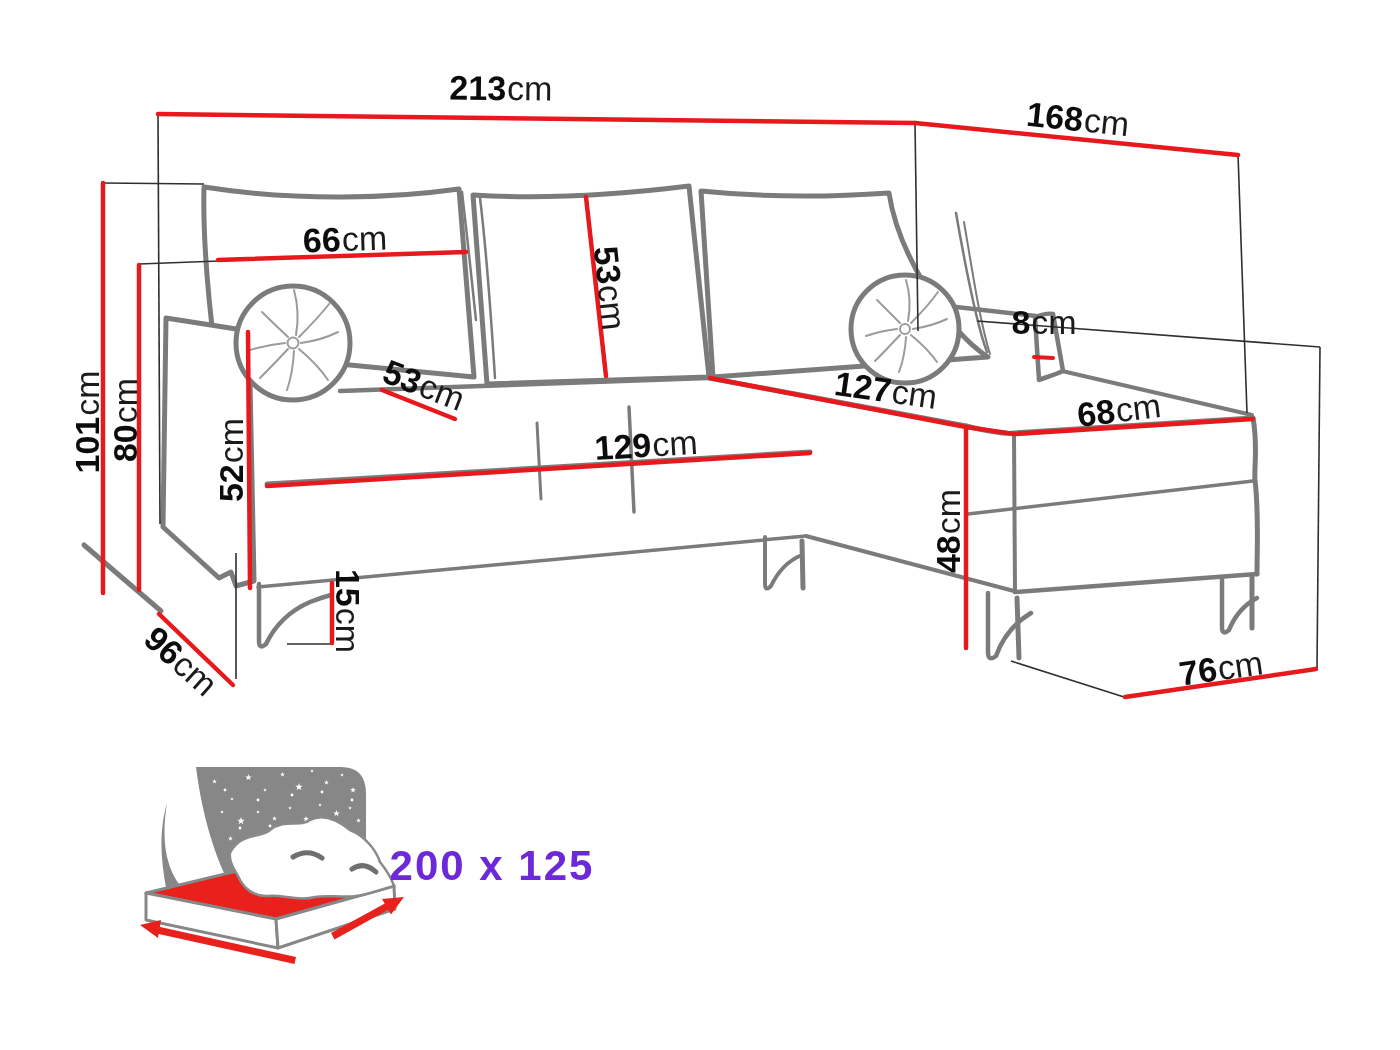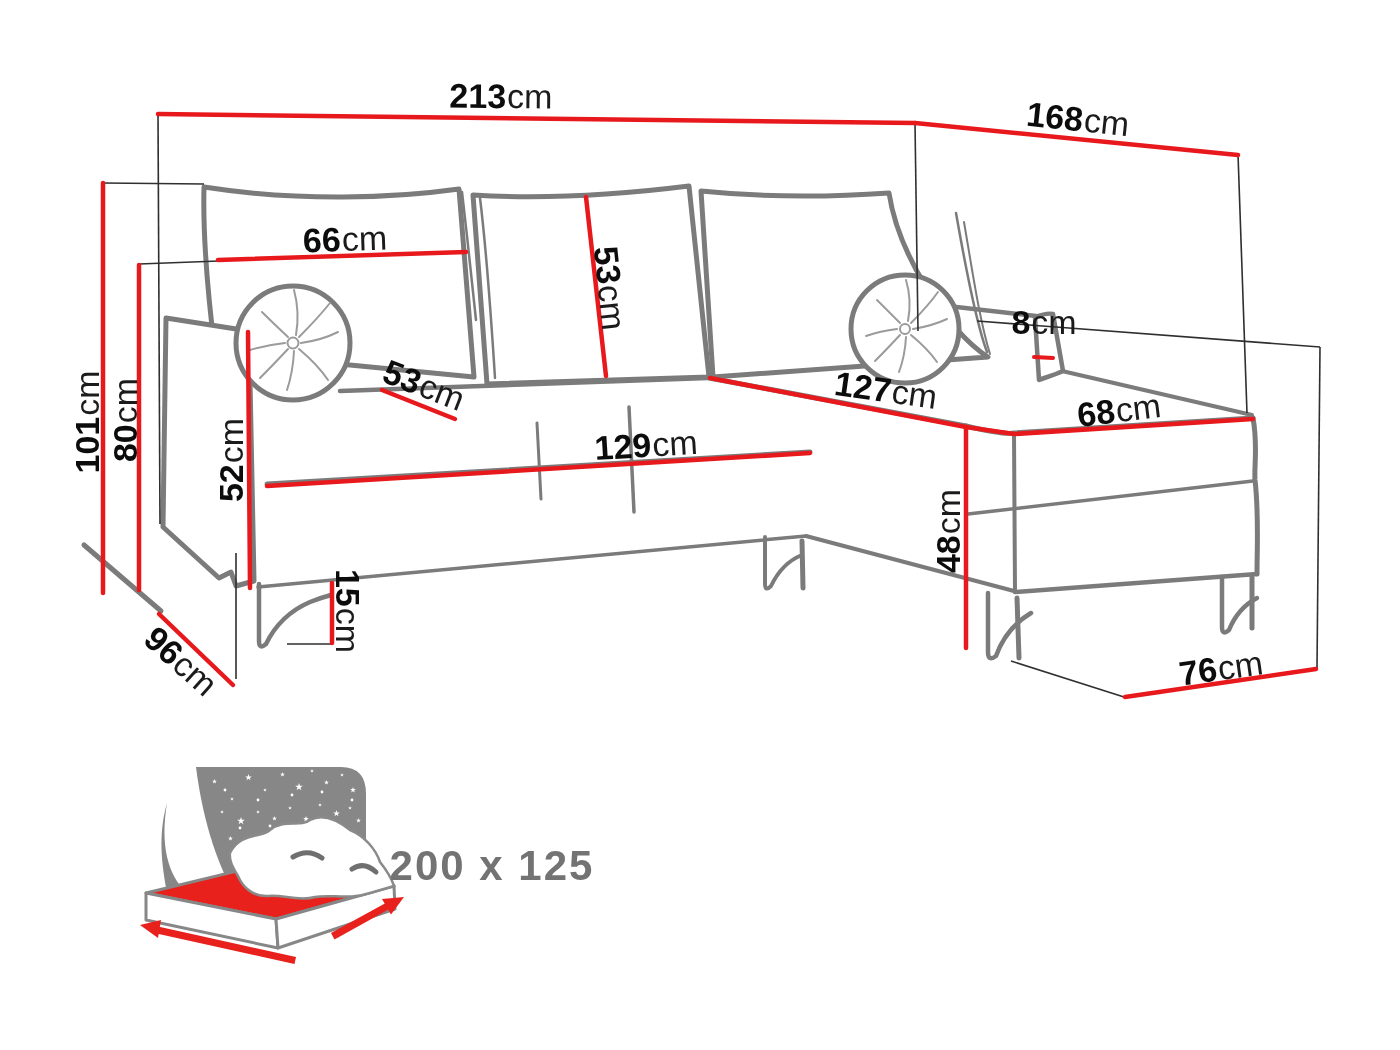--- a/index.html
+++ b/index.html
@@ -13,40 +13,40 @@
     color:#0c0c0c;
     font-size:34px;
     line-height:1;
     transform:translate(-50%,-50%) rotate(var(--r,0deg));
     transform-origin:center center;
     letter-spacing:0px;
   }
   .dim .v{font-weight:700;}
   .dim .u{font-weight:400;margin-left:1px;color:#1b1b1b;}
   
-  #d-213 {left:501px; top:96px;text-align:right;  --r:0.5deg;}
+  #d-213 {left:501px; top:88px;text-align:right;  --r:0.5deg;}
   #d-168 {left:1078px;top:119px; --r:6deg;}
   #d-101 {left:87px;  top:422px; --r:-90deg;}
   #d-80  {left:125px; top:420px; --r:-90deg;}
   #d-66  {left:345px; top:239px; --r:-2deg;}
   #d-53p {left:610px; top:288px; --r:84deg;}
   #d-53s {left:424px; top:385px; --r:21deg;}
   #d-52  {left:231px; top:460px; --r:-90deg;}
   #d-129 {left:646px; top:445px; --r:-3.5deg;}
   #d-127 {left:886px; top:390px; --r:8deg;}
   #d-8   {left:1044px;top:322px; --r:0deg;}
   #d-68  {left:1119px;top:410px; --r:-7deg;}
   #d-48  {left:948px; top:531px; --r:-90deg;}
   #d-15  {left:348px; top:611px; --r:90deg;}
   #d-96  {left:181px; top:661px; --r:42deg;}
   #d-76  {left:1221px;top:668px; --r:-8deg;}
   .bed-size{
     position:absolute;left:492px;top:866px;
     transform:translate(-50%,-50%);
-    font-size:42px;font-weight:700;color:#737373;
+    font-size:42px;font-weight:700;color:#6d28d9;
     letter-spacing:2px;white-space:nowrap;
   }
 </style>
 </head>
 <body>
 
 <div class="stage">
 
   <svg class="drawing" width="1400" height="1050" viewBox="0 0 1400 1050">
 

